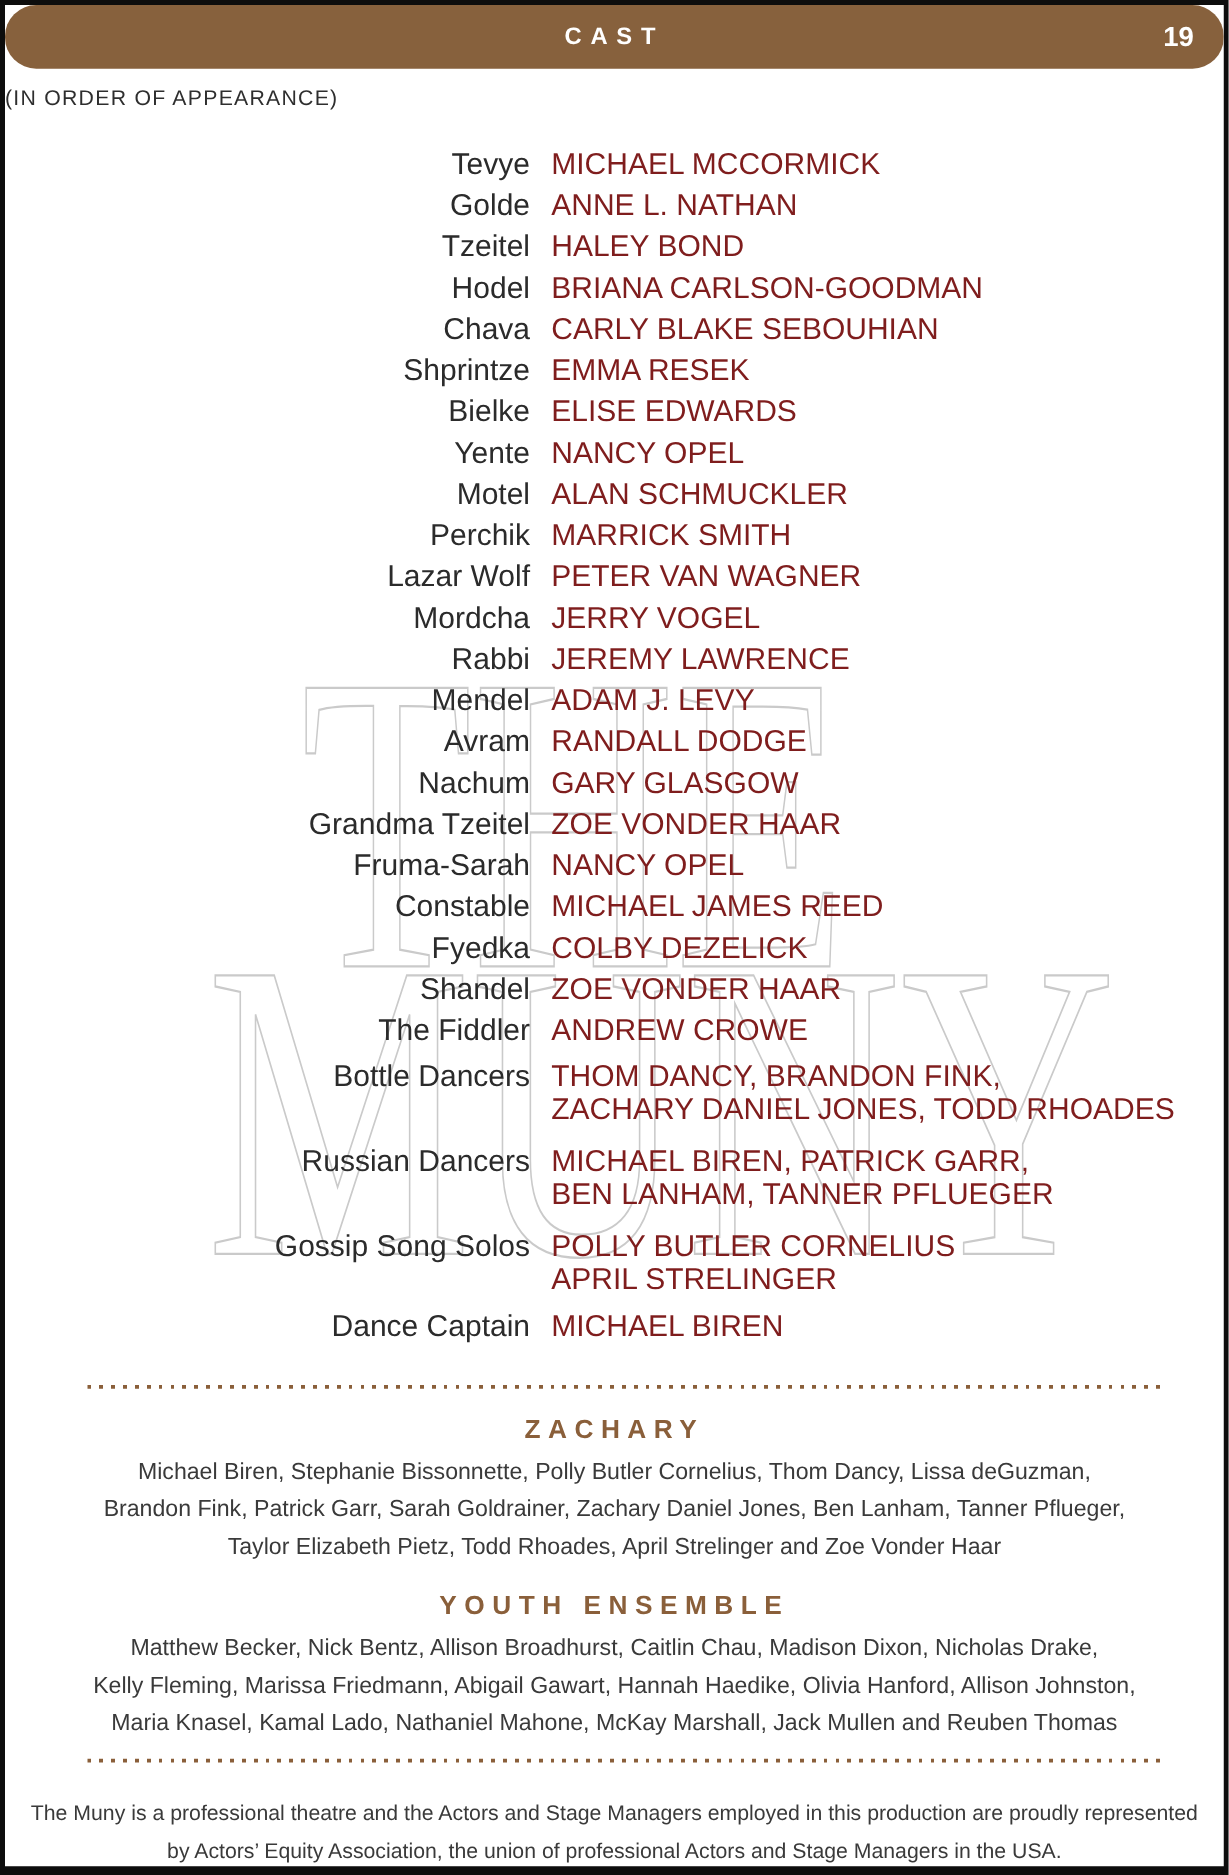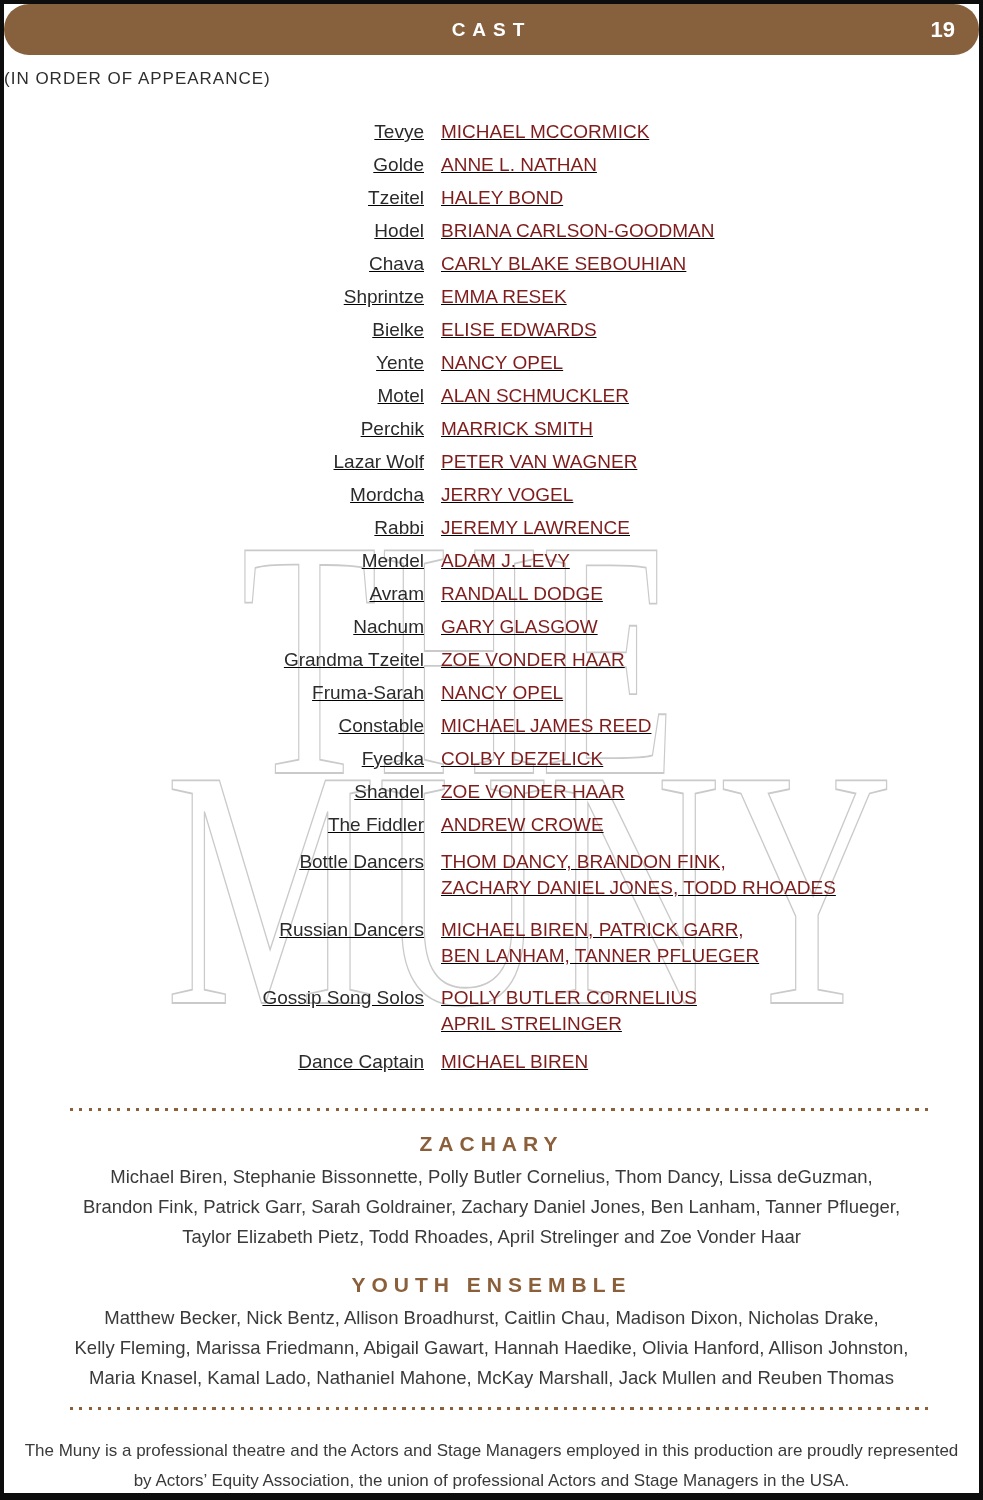--- a/index.html
+++ b/index.html
@@ -60,21 +60,21 @@
     line-height: 1;
   }
   .wm-the  { left: 455px; top: 485px; font-size: 340px; transform: translateX(-50%) scaleX(0.66); }
   .wm-muny { left: 525px; top: 715px; font-size: 340px; transform: translateX(-50%) scaleX(0.70); }
   
   .cast-list {
     position: relative; z-index: 1;
     margin-top: 26px;
     display: flex; flex-direction: column;
   }
-  .cast-row { display: flex; font-size: 19px; font-stretch: condensed; text-decoration: underline; }
+  .cast-row { display: flex; font-size: 24px; font-stretch: condensed; }
   .cast-row .role {
     flex: 0 0 420px;
     text-align: right;
     color: #2b2b2b;
   }
   .cast-row .actor {
     padding-left: 17px;
     color: #7f1d1d;
   }
   .cast-row.single { line-height: 33px; }

